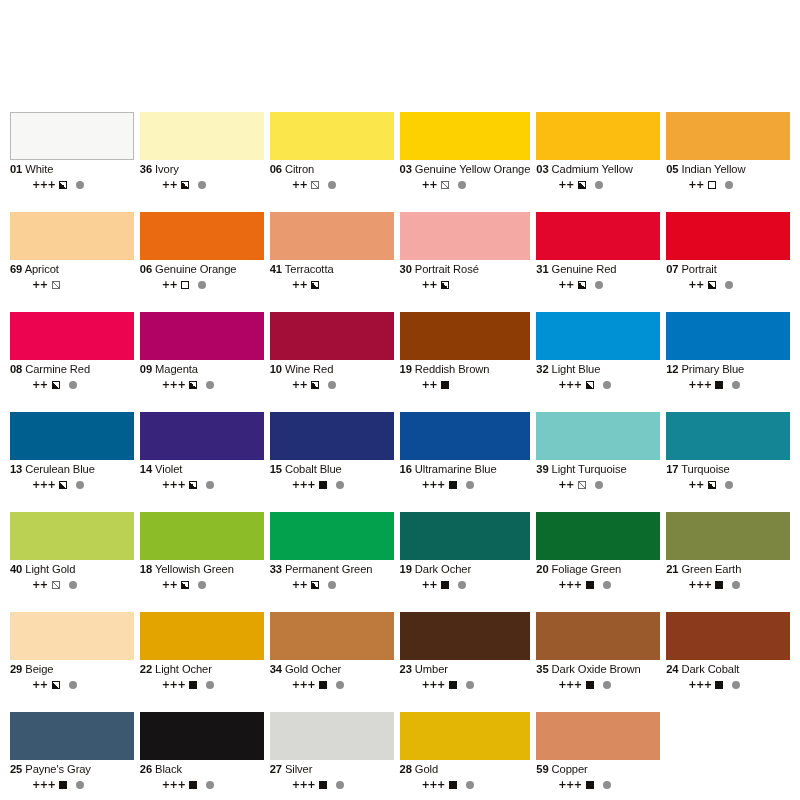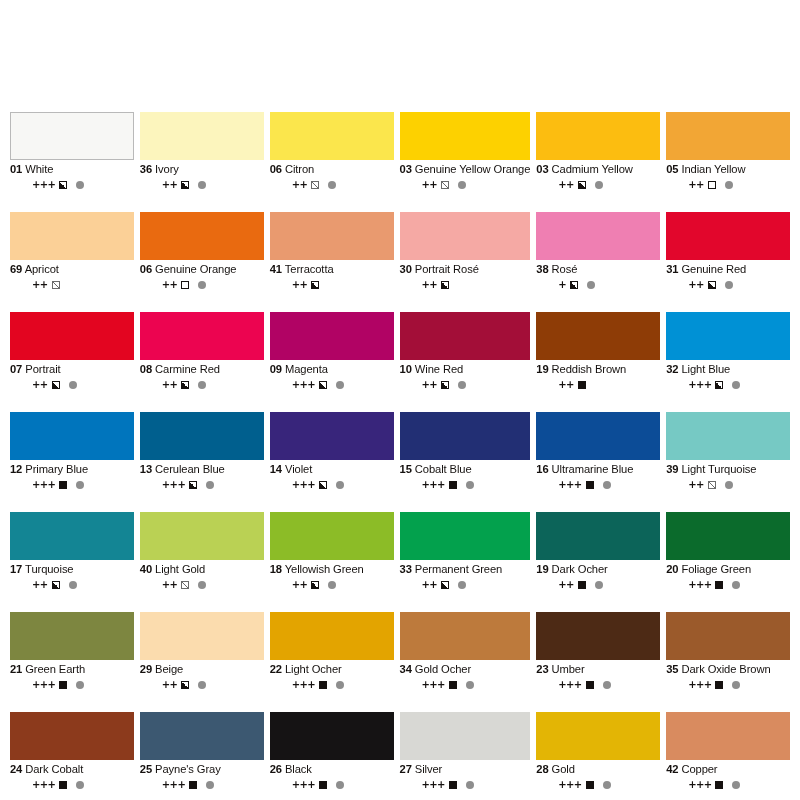--- a/index.html
+++ b/index.html
@@ -199,29 +199,20 @@
       <div class="swatch-cell">
         <div class="swatch-color" style="background: rgb(245, 169, 164);"></div>
         <div class="swatch-label"><span class="swatch-code">30</span> <span class="swatch-name">Portrait Rosé</span></div>
         <div class="swatch-meta">
           <span class="meta-plus">++</span>
           <span class="meta-square half"></span>
           <span class="meta-dot hidden"></span>
         </div>
       </div>
       <div class="swatch-cell">
-        <div class="swatch-color" style="background: rgb(239, 127, 178);"></div>
-        <div class="swatch-label"><span class="swatch-code">38</span> <span class="swatch-name">Rosé</span></div>
-        <div class="swatch-meta">
-          <span class="meta-plus">+</span>
-          <span class="meta-square half"></span>
-          <span class="meta-dot"></span>
-        </div>
-      </div>
-      <div class="swatch-cell">
         <div class="swatch-color" style="background: rgb(226, 6, 44);"></div>
         <div class="swatch-label"><span class="swatch-code">31</span> <span class="swatch-name">Genuine Red</span></div>
         <div class="swatch-meta">
           <span class="meta-plus">++</span>
           <span class="meta-square half"></span>
           <span class="meta-dot"></span>
         </div>
       </div>
       <div class="swatch-cell">
         <div class="swatch-color" style="background: rgb(227, 5, 32);"></div>
@@ -479,21 +470,21 @@
         <div class="swatch-color" style="background: rgb(227, 181, 5);"></div>
         <div class="swatch-label"><span class="swatch-code">28</span> <span class="swatch-name">Gold</span></div>
         <div class="swatch-meta">
           <span class="meta-plus">+++</span>
           <span class="meta-square solid"></span>
           <span class="meta-dot"></span>
         </div>
       </div>
       <div class="swatch-cell">
         <div class="swatch-color" style="background: rgb(217, 139, 95);"></div>
-        <div class="swatch-label"><span class="swatch-code">42</span> <span class="swatch-name">Copper</span></div>
+        <div class="swatch-label"><span class="swatch-code">59</span> <span class="swatch-name">Copper</span></div>
         <div class="swatch-meta">
           <span class="meta-plus">+++</span>
           <span class="meta-square solid"></span>
           <span class="meta-dot"></span>
         </div>
       </div>
     </div>
 </div>
 
 </body></html>

